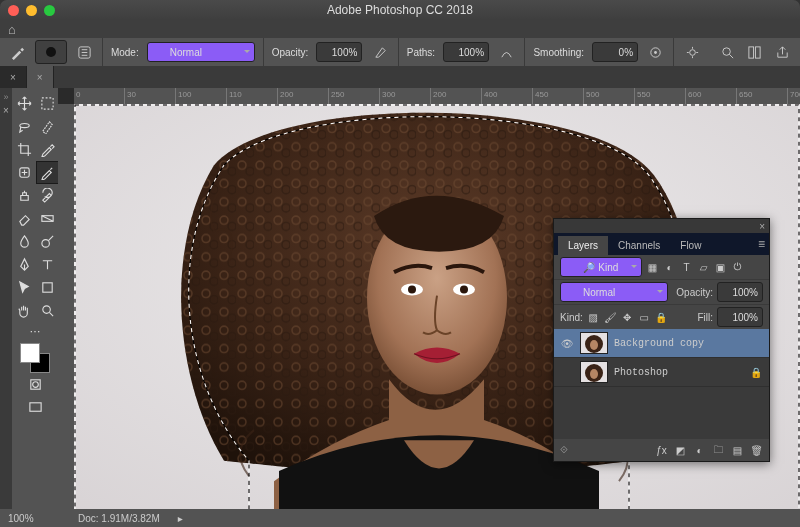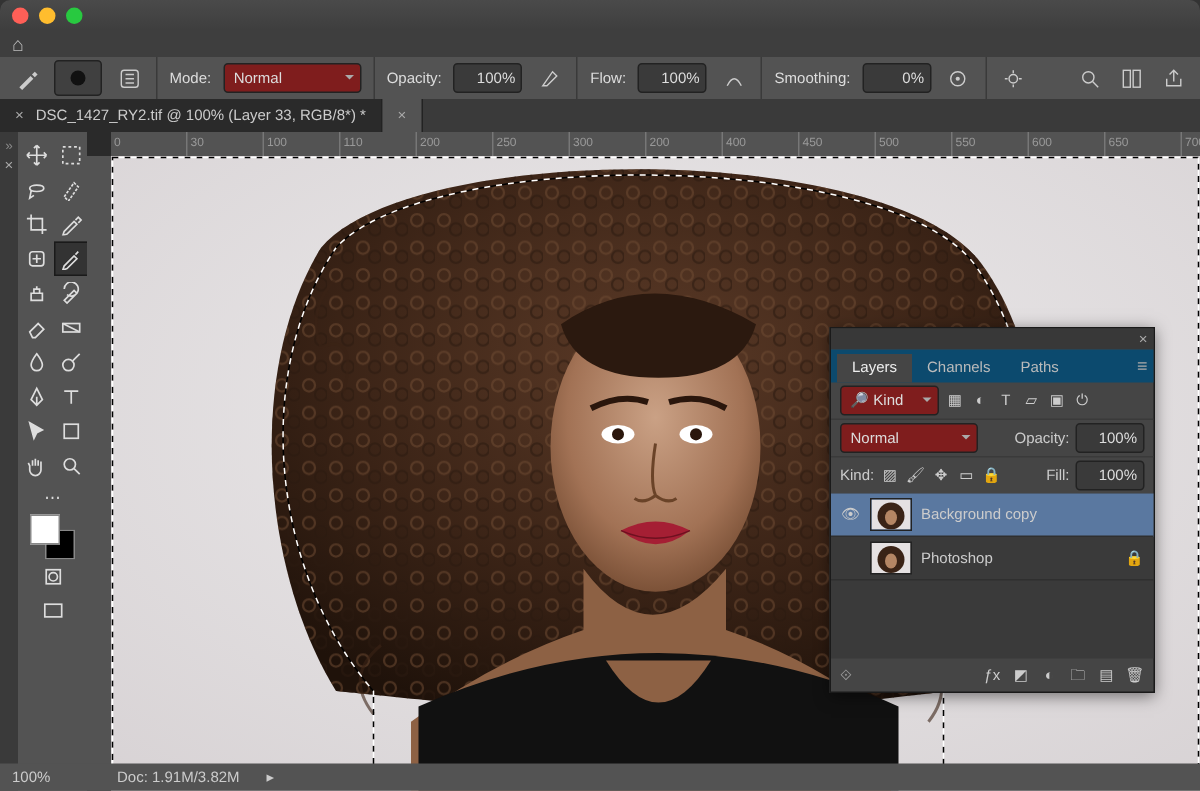--- a/index.html
+++ b/index.html
@@ -10,21 +10,21 @@
   .tl.red{background:#ff5f57;} .tl.yellow{background:#ffbd2e;} .tl.green{background:#28c940;}
   .titlebar .title{position:absolute;left:0;right:0;text-align:center;font-size:12px;color:#ddd;}
   
   .menurow{height:18px;display:flex;align-items:center;padding:0 8px;gap:18px;color:#bbb;background:#3e3e3e;font-size:13px;}
   .menurow span{cursor:default;}
   
   .optbar{height:28px;background:#535353;display:flex;align-items:center;padding:0 8px;gap:8px;color:#ddd;font-size:10px;}
   .optbar .brush{width:30px;height:22px;border:1px solid #222;border-radius:3px;background:#404040;display:flex;align-items:center;justify-content:center;}
   .optbar .brush .dot{width:10px;height:10px;border-radius:50%;background:#111;}
   .sep{width:1px;height:28px;background:#3a3a3a;}
-  .dd{background:#7f1d1d;border:1px solid #222;color:#ddd;font-size:10px;height:18px;display:flex;align-items:center;padding:0 14px 0 6px;border-radius:3px;position:relative;}
+  .dd{background:#8b5cf6;border:1px solid #222;color:#ddd;font-size:10px;height:18px;display:flex;align-items:center;padding:0 14px 0 22px;border-radius:3px;position:relative;}
   .dd::after{content:"";position:absolute;right:4px;top:7px;border:3px solid transparent;border-top-color:#aaa;}
   .valbox{background:#3a3a3a;border:1px solid #222;color:#ddd;font-size:10px;height:18px;display:flex;align-items:center;padding:0 4px;border-radius:3px;min-width:36px;justify-content:flex-end;}
   .tinyicon{width:20px;height:20px;display:flex;align-items:center;justify-content:center;color:#ccc;}
   .tinyicon svg{width:15px;height:15px;}
   .spacer{flex:1;}
   
   .tabstrip{height:22px;background:#3a3a3a;display:flex;align-items:center;font-size:10px;color:#ccc;}
   .tab{height:22px;display:flex;align-items:center;padding:0 10px;border-right:1px solid #222;gap:8px;}
   .tab.bg{background:#2a2a2a;}
   .tab.active{background:#535353;}
@@ -45,50 +45,51 @@
   .canvaswrap{flex:1;position:relative;background:#2a2a2a;}
   .ruler-h{position:absolute;top:0;left:16px;right:0;height:16px;background:#535353;display:flex;font-size:8px;color:#999;overflow:hidden;}
   .ruler-h .rt{flex:0 0 50px;border-right:1px solid #777;position:relative;}
   .ruler-h .rt span{position:absolute;left:2px;top:2px;}
   .ruler-v{position:absolute;top:16px;left:0;bottom:0;width:16px;background:#535353;}
   .canvas{position:absolute;top:16px;left:16px;right:0;bottom:0;background:#e4dfe0;}
   .canvas svg{width:100%;height:100%;display:block;}
   
   .panel{position:absolute;top:130px;right:30px;width:215px;background:#454545;border:1px solid #1a1a1a;box-shadow:0 2px 10px rgba(0,0,0,.5);font-size:10px;color:#ccc;}
   .panel .hdr{height:14px;display:flex;align-items:center;justify-content:flex-end;padding:0 4px;color:#aaa;background:#383838;}
-  .panel .tabs{display:flex;height:22px;align-items:flex-end;background:#0c4a6e;padding:0 4px;}
+  .panel .tabs{display:flex;height:22px;align-items:flex-end;background:#0f172a;padding:0 4px;}
   .panel .ptab{padding:4px 10px;color:#bbb;}
   .panel .ptab.on{background:#454545;color:#eee;}
   .panel .menu{position:absolute;right:4px;top:18px;color:#aaa;font-size:12px;}
   .panel .row{display:flex;align-items:center;height:24px;padding:0 6px;gap:4px;border-top:1px solid #3a3a3a;}
   .panel .row.first{border-top:none;}
   .panel .icos{display:flex;gap:4px;align-items:center;}
   .panel .icos .pi{width:13px;height:13px;display:flex;align-items:center;justify-content:center;color:#ccc;font-size:10px;}
   .panel .layerlist{background:#3a3a3a;min-height:110px;}
   .panel .layer{display:flex;align-items:center;height:28px;padding:0 6px;gap:6px;border-bottom:1px solid #2f2f2f;}
   .panel .layer.sel{background:#5a78a0;}
   .panel .eye{width:14px;text-align:center;}
   .panel .thumb{width:26px;height:20px;border:1px solid #222;}
-  .panel .lbl{flex:1;}
+  .panel .lbl{flex:1;font-family:Liberation Mono, monospace;}
   .panel .lock{color:#bbb;}
   .panel .foot{display:flex;align-items:center;justify-content:space-between;height:22px;padding:0 6px;color:#999;}
   .panel .foot .icos{gap:6px;}
   
   .statusbar{position:absolute;bottom:0;left:0;right:0;height:18px;background:#535353;display:flex;align-items:center;font-size:10px;color:#ccc;padding:0 8px;gap:18px;}
   .statusbar .zoom{width:52px;}
 </style>
 </head>
 <body>
 
 <div class="titlebar">
   <div class="traffic">
     <div class="tl red"></div>
     <div class="tl yellow"></div>
     <div class="tl green"></div>
   </div>
+  <div class="title">Adobe Photoshop CC 2018</div>
 </div>
 
 <div class="menurow">
   <span>⌂</span>
 </div>
 
 <div class="optbar">
   <div class="tinyicon">
     <svg viewBox="0 0 16 16">
         <path d="M2 14 L10 6 L12 8 L4 16 Z M11 5 L13 3 L15 5 L13 7 Z" fill="#ccc"></path>
@@ -108,21 +109,21 @@
   <div class="dd" style="min-width:70px">Normal</div>
   <div class="sep"></div>
   <span>Opacity:</span>
   <div class="valbox">100%</div>
   <div class="tinyicon">
     <svg viewBox="0 0 16 16">
         <path d="M3 13 L10 3 L13 6 L6 13 Z" fill="none" stroke="#ccc"></path>
       </svg>
   </div>
   <div class="sep"></div>
-  <span>Flow:</span>
+  <span>Paths:</span>
   <div class="valbox">100%</div>
   <div class="tinyicon">
     <svg viewBox="0 0 16 16">
         <path d="M3 13 Q8 3 13 13" fill="none" stroke="#ccc"></path>
       </svg>
   </div>
   <div class="sep"></div>
   <span>Smoothing:</span>
   <div class="valbox">0%</div>
   <div class="tinyicon">
@@ -154,21 +155,20 @@
   <div class="tinyicon">
     <svg viewBox="0 0 16 16">
         <path d="M3 8v5h10V8M8 2v8M5 5l3-3 3 3" fill="none" stroke="#ccc"></path>
       </svg>
   </div>
 </div>
 
 <div class="tabstrip">
   <div class="tab bg">
     <span class="x">×</span>
-    <span>DSC_1427_RY2.tif @ 100% (Layer 33, RGB/8*) *</span>
   </div>
   <div class="tab active">
     <span class="x">×</span>
   </div>
 </div>
 
 <div class="workspace">
   <div class="leftrail">
     <span class="arr">»</span>
     <span class="x">×</span>
@@ -414,21 +414,21 @@
     </div>
   </div>
 
   <div class="panel">
     <div class="hdr">
         <span>×</span>
       </div>
     <div class="tabs">
       <div class="ptab on">Layers</div>
       <div class="ptab">Channels</div>
-      <div class="ptab">Paths</div>
+      <div class="ptab">Flow</div>
       <span class="menu">≡</span>
     </div>
     <div class="row first">
       <div class="dd" style="min-width:44px">
         <span>🔎</span>&nbsp;<span>Kind</span>
       </div>
       <div class="icos">
         <span class="pi">▦</span>
         <span class="pi">◐</span>
         <span class="pi">T</span>

